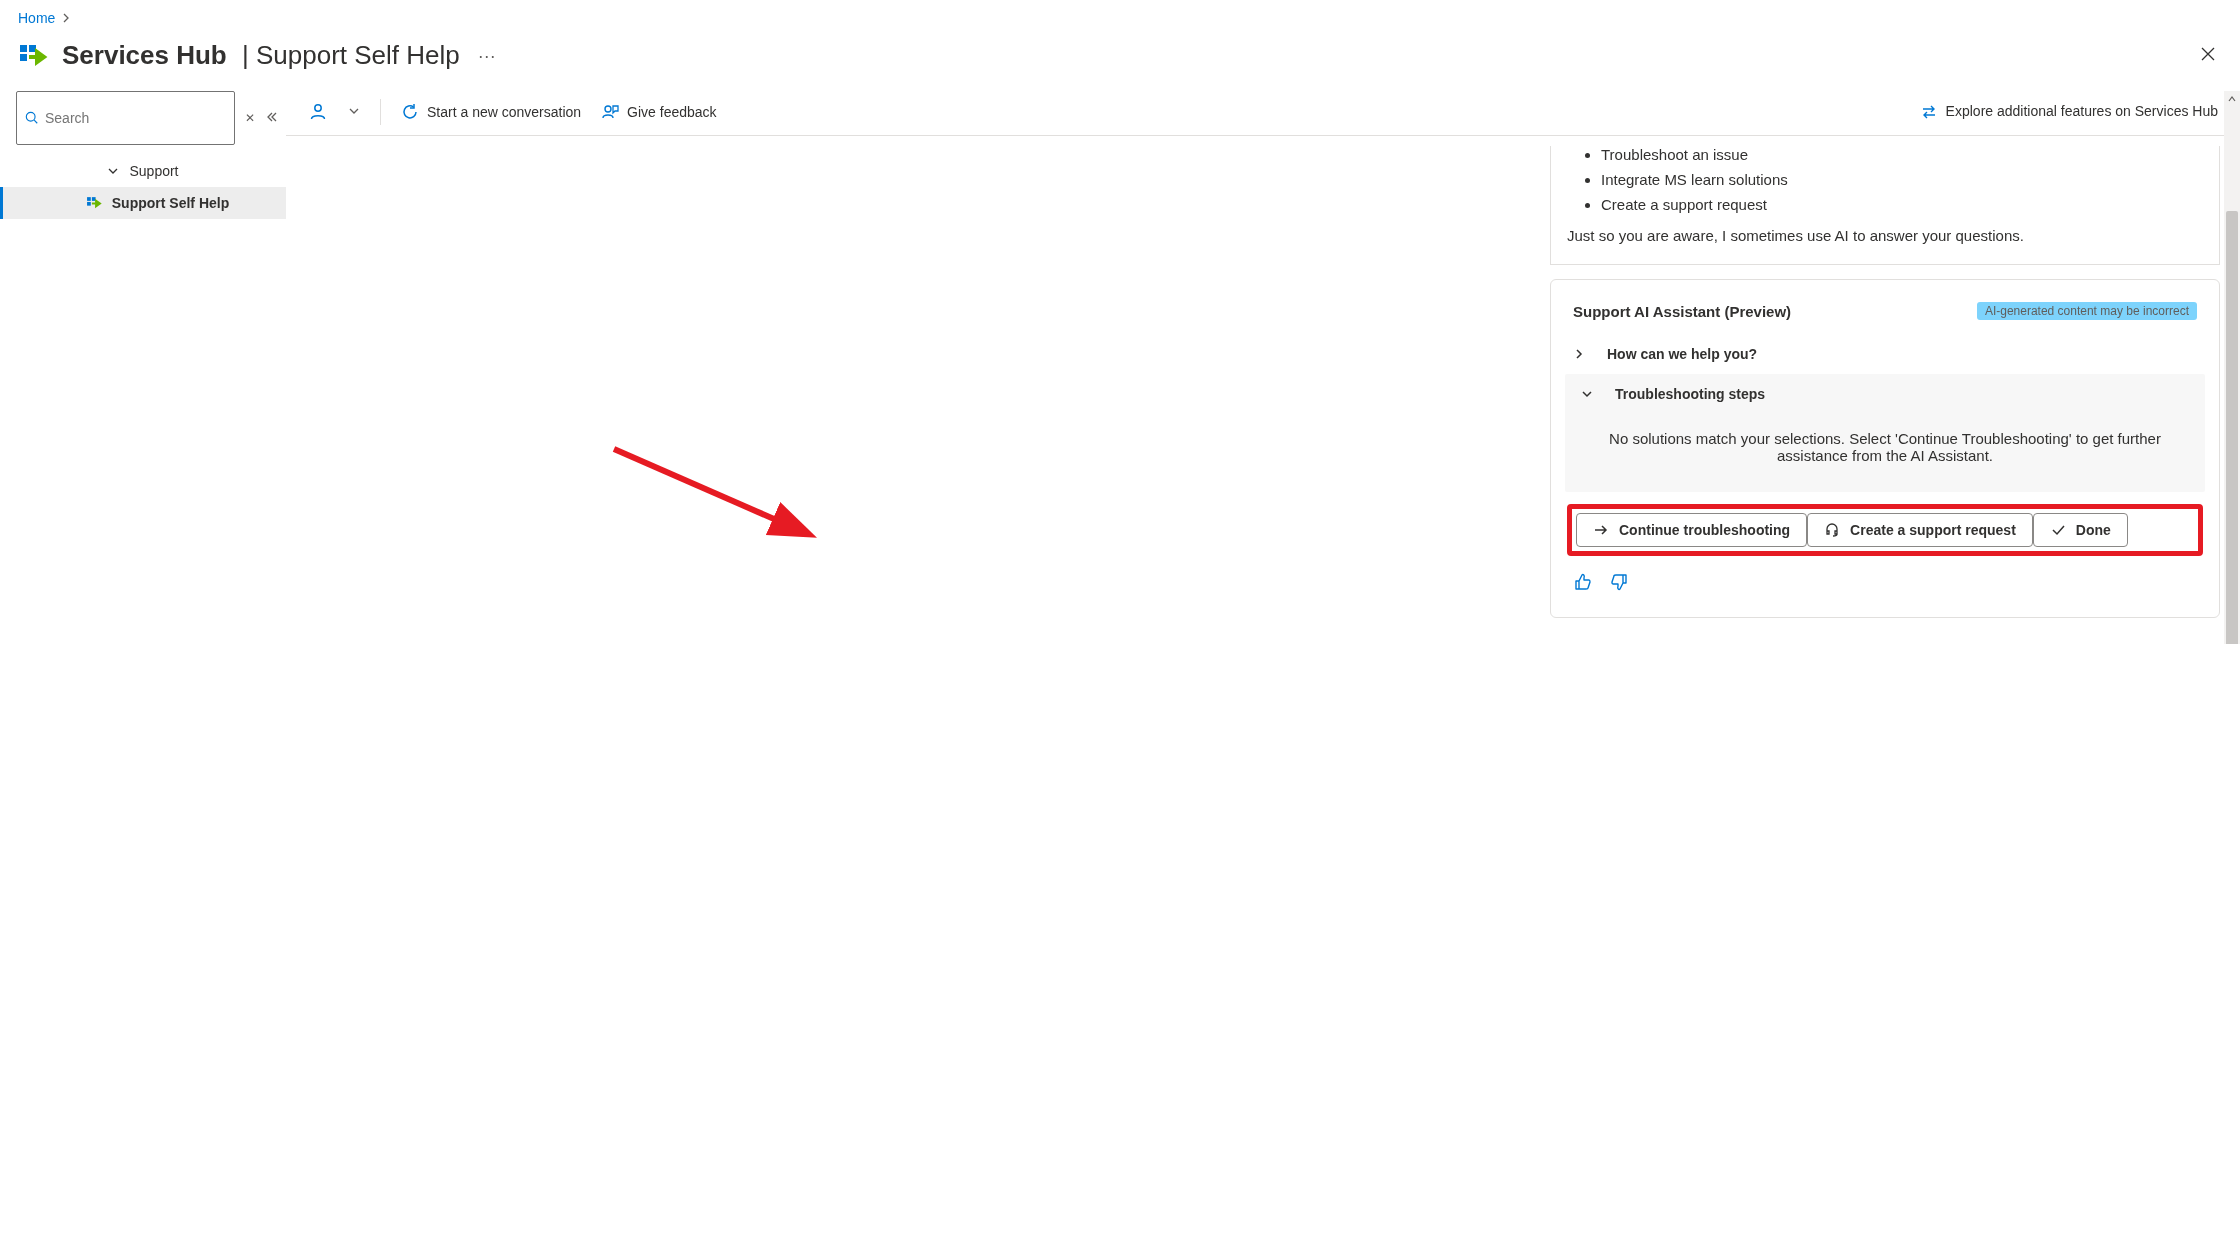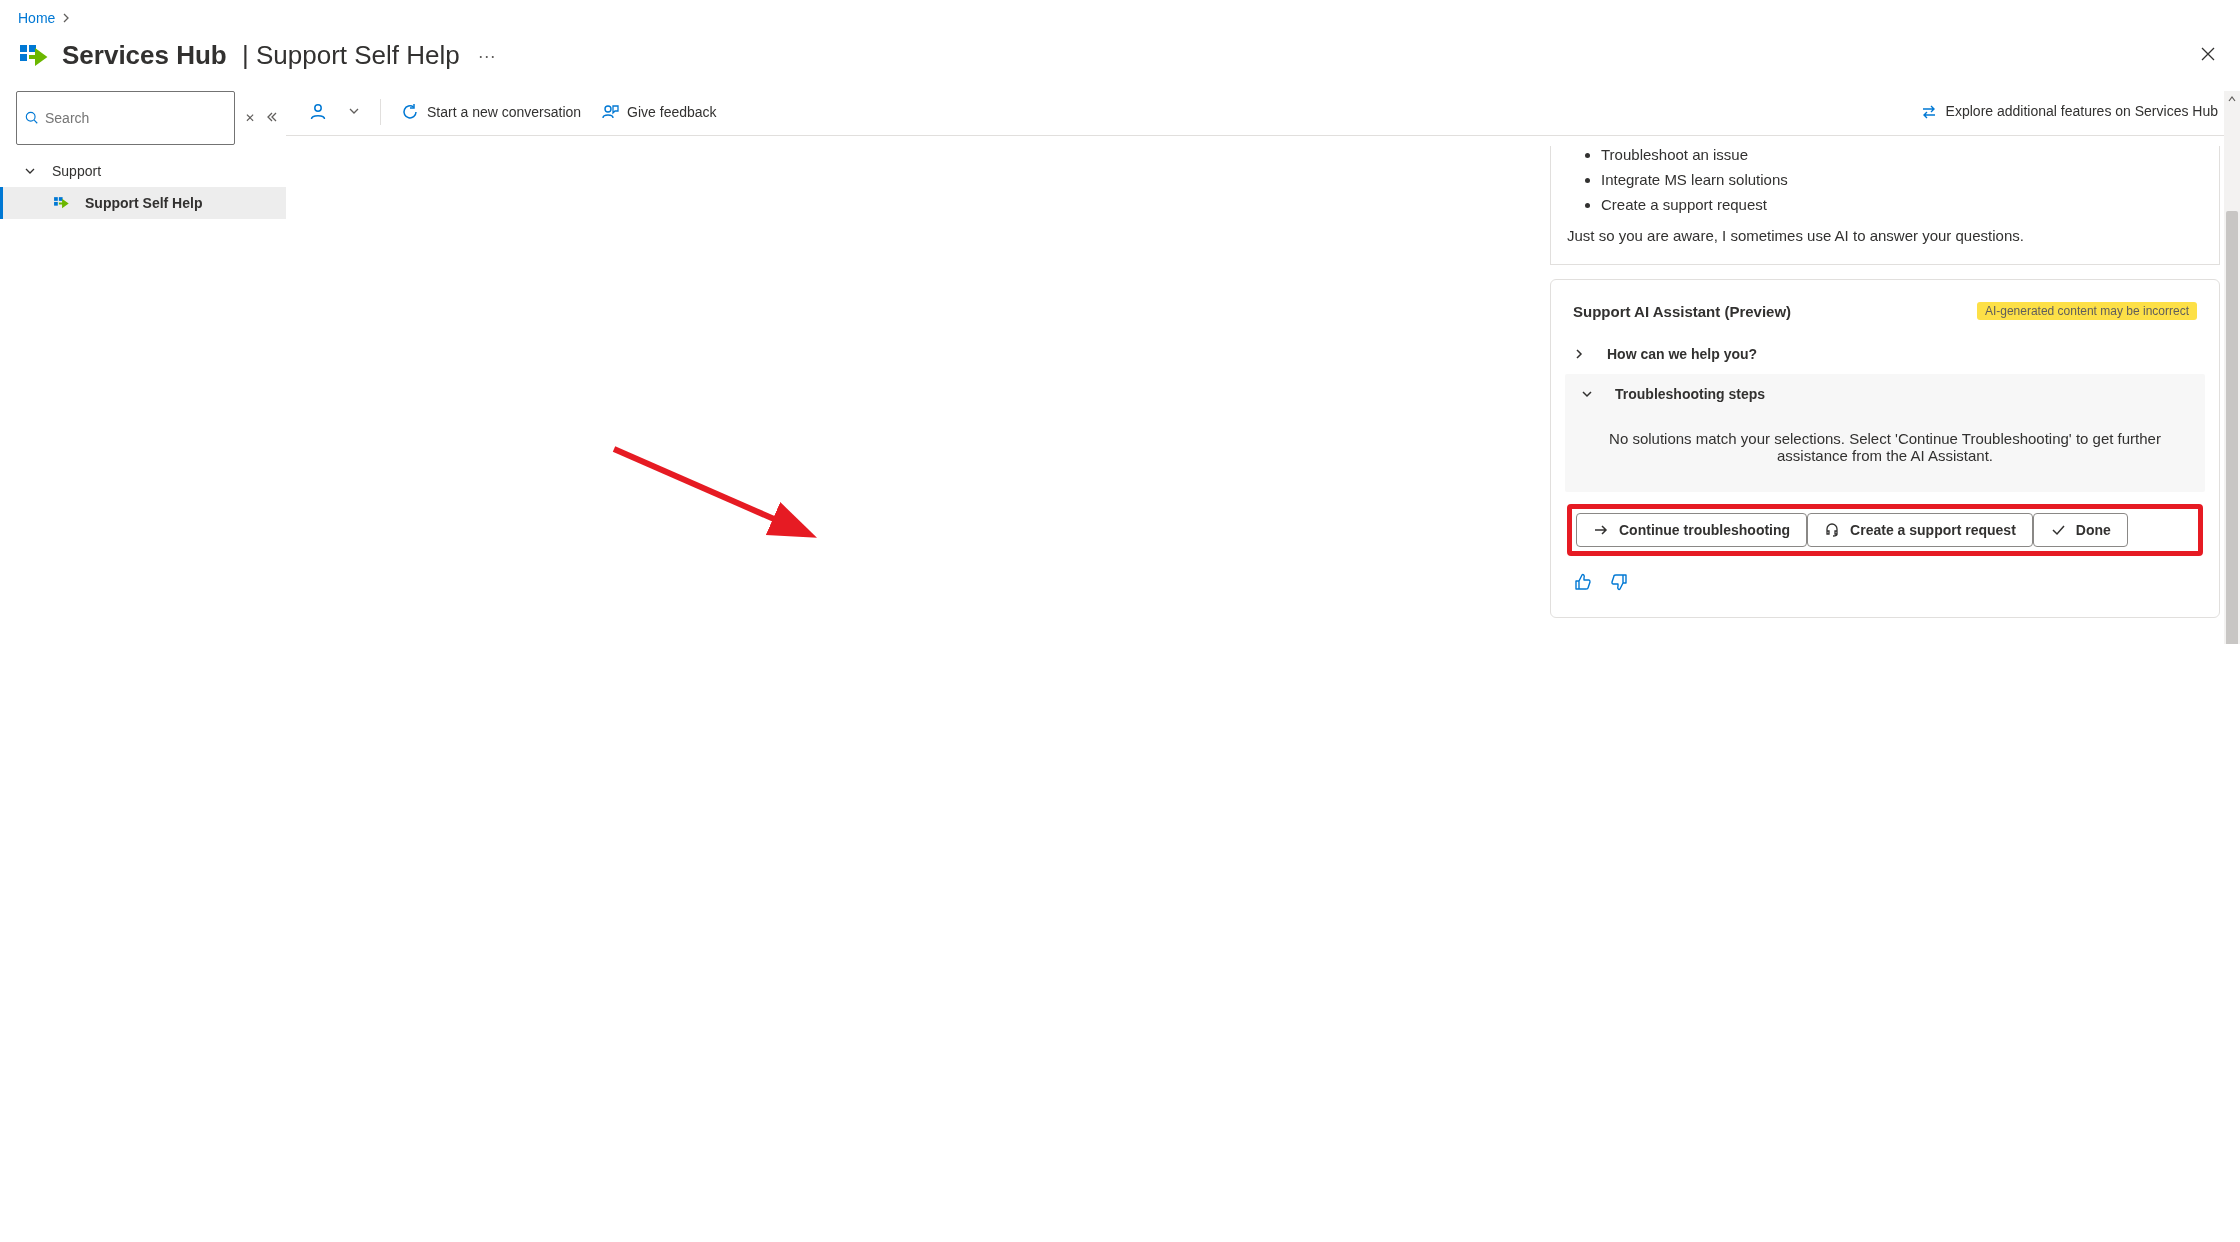--- a/index.html
+++ b/index.html
@@ -92,23 +92,24 @@
     color: #605e5c;
   }
   .search-extra {
     color: #605e5c;
     cursor: pointer;
     font-size: 12px;
   }
   .tree-item {
     display: flex;
     align-items: center;
-    gap: 16px;
+    gap: 10px;
     padding: 8px 24px;
     cursor: pointer;
+    justify-content: center;
   }
   .tree-item.child {
     padding-left: 50px;
     background: #ededed;
     border-left: 3px solid #0078d4;
     font-weight: 600;
   }
   .content {
     flex: 1;
     position: relative;
@@ -192,21 +193,21 @@
     display: flex;
     align-items: center;
     justify-content: space-between;
     padding: 16px 16px 14px 16px;
   }
   .ai-title {
     font-weight: 600;
     font-size: 15px;
   }
   .ai-disclaimer {
-    background: #fde047;
+    background: #7dd3fc;
     color: #605e5c;
     font-size: 12px;
     padding: 2px 8px;
     border-radius: 3px;
   }
   .collapsible {
     padding: 12px 16px;
     display: flex;
     align-items: center;
     gap: 22px;

